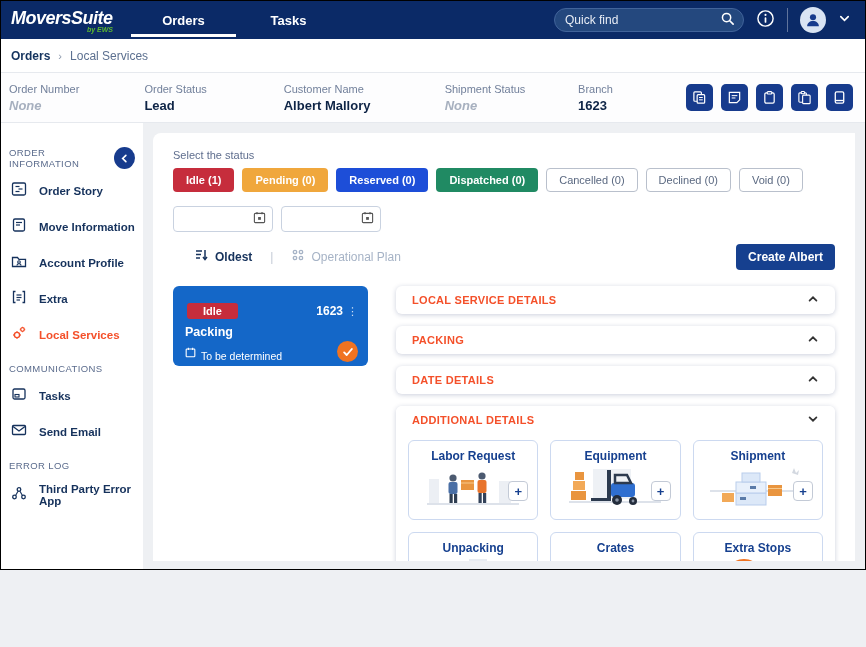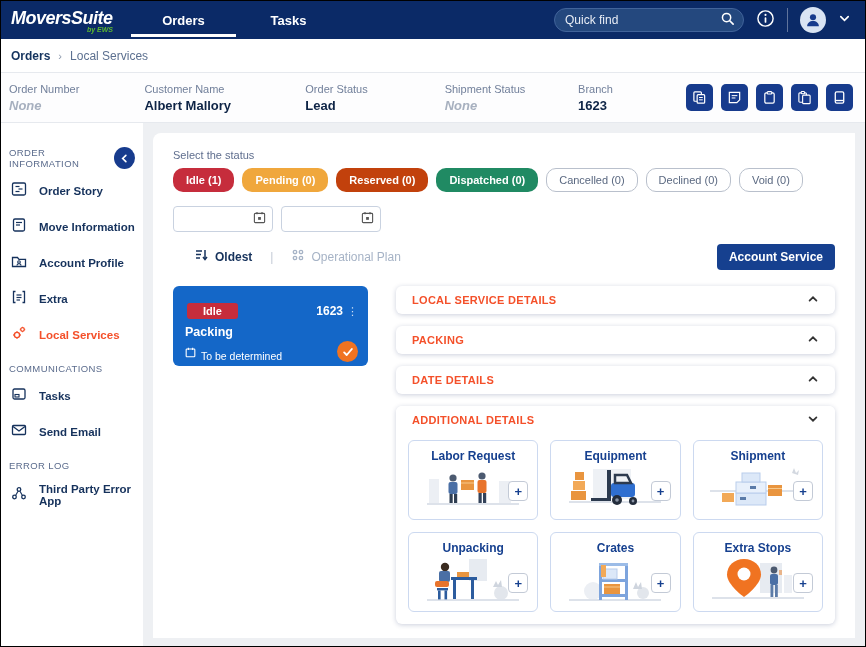--- a/index.html
+++ b/index.html
@@ -1,18 +1,18 @@
 <!DOCTYPE html>
 <html><head>
 <meta charset="utf-8">
 <style>
   * { margin:0; padding:0; box-sizing:border-box; }
   html,body { width:866px; height:647px; }
   body { font-family:"Liberation Sans", sans-serif; background:#eef0f3; }
-  .frame { width:866px; height:647px; border:1px solid #000; background:#eef0f3; display:flex; flex-direction:column; overflow:hidden; }
+  .frame { width:866px; height:570px; border:1px solid #000; background:#eef0f3; display:flex; flex-direction:column; overflow:hidden; }
 
   
   .topbar { height:38px; background:#0b2a67; display:flex; align-items:center; flex-shrink:0; position:relative; }
   .logo { margin-left:10px; width:120px; position:relative; }
   .logo-main { color:#fff; font-size:18px; font-weight:bold; font-style:italic; letter-spacing:-0.5px; }
   .logo-sub { color:#5cb830; font-size:7px; font-weight:bold; font-style:italic; text-align:right; margin-top:-3px; padding-right:18px; }
   .nav-tabs { display:flex; height:100%; }
   .nav-tab { position:relative; width:105px; display:flex; align-items:center; justify-content:center; color:#fff; font-size:13px; font-weight:bold; cursor:pointer; }
   .nav-tab.active::after { content:""; position:absolute; left:0; right:0; bottom:2px; height:3px; background:#fff; }
   .topbar-right { margin-left:auto; display:flex; align-items:center; gap:12px; padding-right:14px; }
@@ -44,22 +44,22 @@
   .sb-header { display:flex; align-items:center; justify-content:space-between; margin:10px 0 4px 0; }
   .sb-title { font-size:9.5px; color:#5a6b8c; letter-spacing:.4px; }
   .collapse-btn { width:22px; height:22px; border-radius:50%; background:#173b8d; display:flex; align-items:center; justify-content:center; cursor:pointer; }
   .sb-item { display:flex; align-items:center; gap:12px; padding:8px 0 8px 2px; cursor:pointer; }
   .sb-item .lbl { font-size:11.5px; font-weight:bold; color:#16325c; }
   .sb-item.active .lbl { color:#f4502a; }
 
   .main { flex:1; background:#fff; border-radius:8px 0 0 0; padding:16px 20px 12px 20px; overflow:hidden; }
   .field-label { font-size:11px; color:#5f6e8e; margin-bottom:7px; }
   .chips { display:flex; gap:8px; margin-bottom:14px; }
-  .chip { height:24px; padding:0 12px; border-radius:10px; font-size:11px; font-weight:bold; display:flex; align-items:center; cursor:pointer; color:#fff; border:1px solid transparent; }
-  .chip-idle{background:#c62d3c}.chip-pending{background:#f0a73c}.chip-reserved{background:#c2410c}.chip-dispatched{background:#208a63}
+  .chip { height:24px; padding:0 12px; border-radius:4px; font-size:11px; font-weight:bold; display:flex; align-items:center; cursor:pointer; color:#fff; border:1px solid transparent; }
+  .chip-idle{background:#c62d3c}.chip-pending{background:#f0a73c}.chip-reserved{background:#1d4ed8}.chip-dispatched{background:#208a63}
   .chip-outline{background:#fff; border-color:#b9c0cc; color:#5a6880; font-weight:normal;}
 
   .date-inputs { display:flex; gap:8px; margin-bottom:12px; }
   .date-input { width:100px; height:26px; border:1px solid #c9d2e0; border-radius:4px; display:flex; align-items:center; padding:0 6px; }
   .date-input input { flex:1; width:40px; border:none; outline:none; font-size:11px; font-family:"Liberation Sans", sans-serif; }
 
   .toolbar-row { display:flex; align-items:center; margin-bottom:16px; }
   .sort-btn { display:flex; align-items:center; gap:6px; margin-left:22px; cursor:pointer; }
   .sort-btn .lbl { font-size:12px; font-weight:bold; color:#16325c; }
   .tb-sep { color:#c3cad6; margin:0 18px; font-size:12px; }
@@ -142,27 +142,27 @@
     <span class="bc-root">Orders</span>
     <span class="bc-sep">›</span>
     <span class="bc-current">Local Services</span>
   </div>
 
   <div class="order-bar">
     <div class="ob-field w1">
       <span class="ob-label">Order Number</span>
       <span class="ob-value muted">None</span>
     </div>
+    <div class="ob-field w3">
+      <span class="ob-label">Order Status</span>
+      <span class="ob-value">Lead</span>
+    </div>
     <div class="ob-field w2">
       <span class="ob-label">Customer Name</span>
       <span class="ob-value">Albert Mallory</span>
-    </div>
-    <div class="ob-field w3">
-      <span class="ob-label">Order Status</span>
-      <span class="ob-value">Lead</span>
     </div>
     <div class="ob-field w4">
       <span class="ob-label">Shipment Status</span>
       <span class="ob-value muted">None</span>
     </div>
     <div class="ob-field w5">
       <span class="ob-label">Branch</span>
       <span class="ob-value">1623</span>
     </div>
     <div class="ob-icons">
@@ -345,21 +345,21 @@
         <span class="tb-sep">|</span>
         <div class="opplan-btn">
           <span><svg width="14" height="14" viewBox="0 0 14 14">
                 <circle cx="4" cy="4" r="1.7" fill="none" stroke="#a6b3c6" stroke-width="1.3"></circle>
                 <circle cx="10" cy="4" r="1.7" fill="none" stroke="#a6b3c6" stroke-width="1.3"></circle>
                 <circle cx="4" cy="10" r="1.7" fill="none" stroke="#a6b3c6" stroke-width="1.3"></circle>
                 <circle cx="10" cy="10" r="1.7" fill="none" stroke="#a6b3c6" stroke-width="1.3"></circle>
               </svg></span>
           <span class="lbl">Operational Plan</span>
         </div>
-        <button class="create-btn">Account Service</button>
+        <button class="create-btn">Create Albert</button>
       </div>
 
       <div class="content-row">
 
         <div>
           <div class="svc-card">
             <div class="svc-top">
               <span class="svc-badge">Idle</span>
               <span class="svc-branch">1623</span>
               <span class="svc-kebab">⋮</span>

